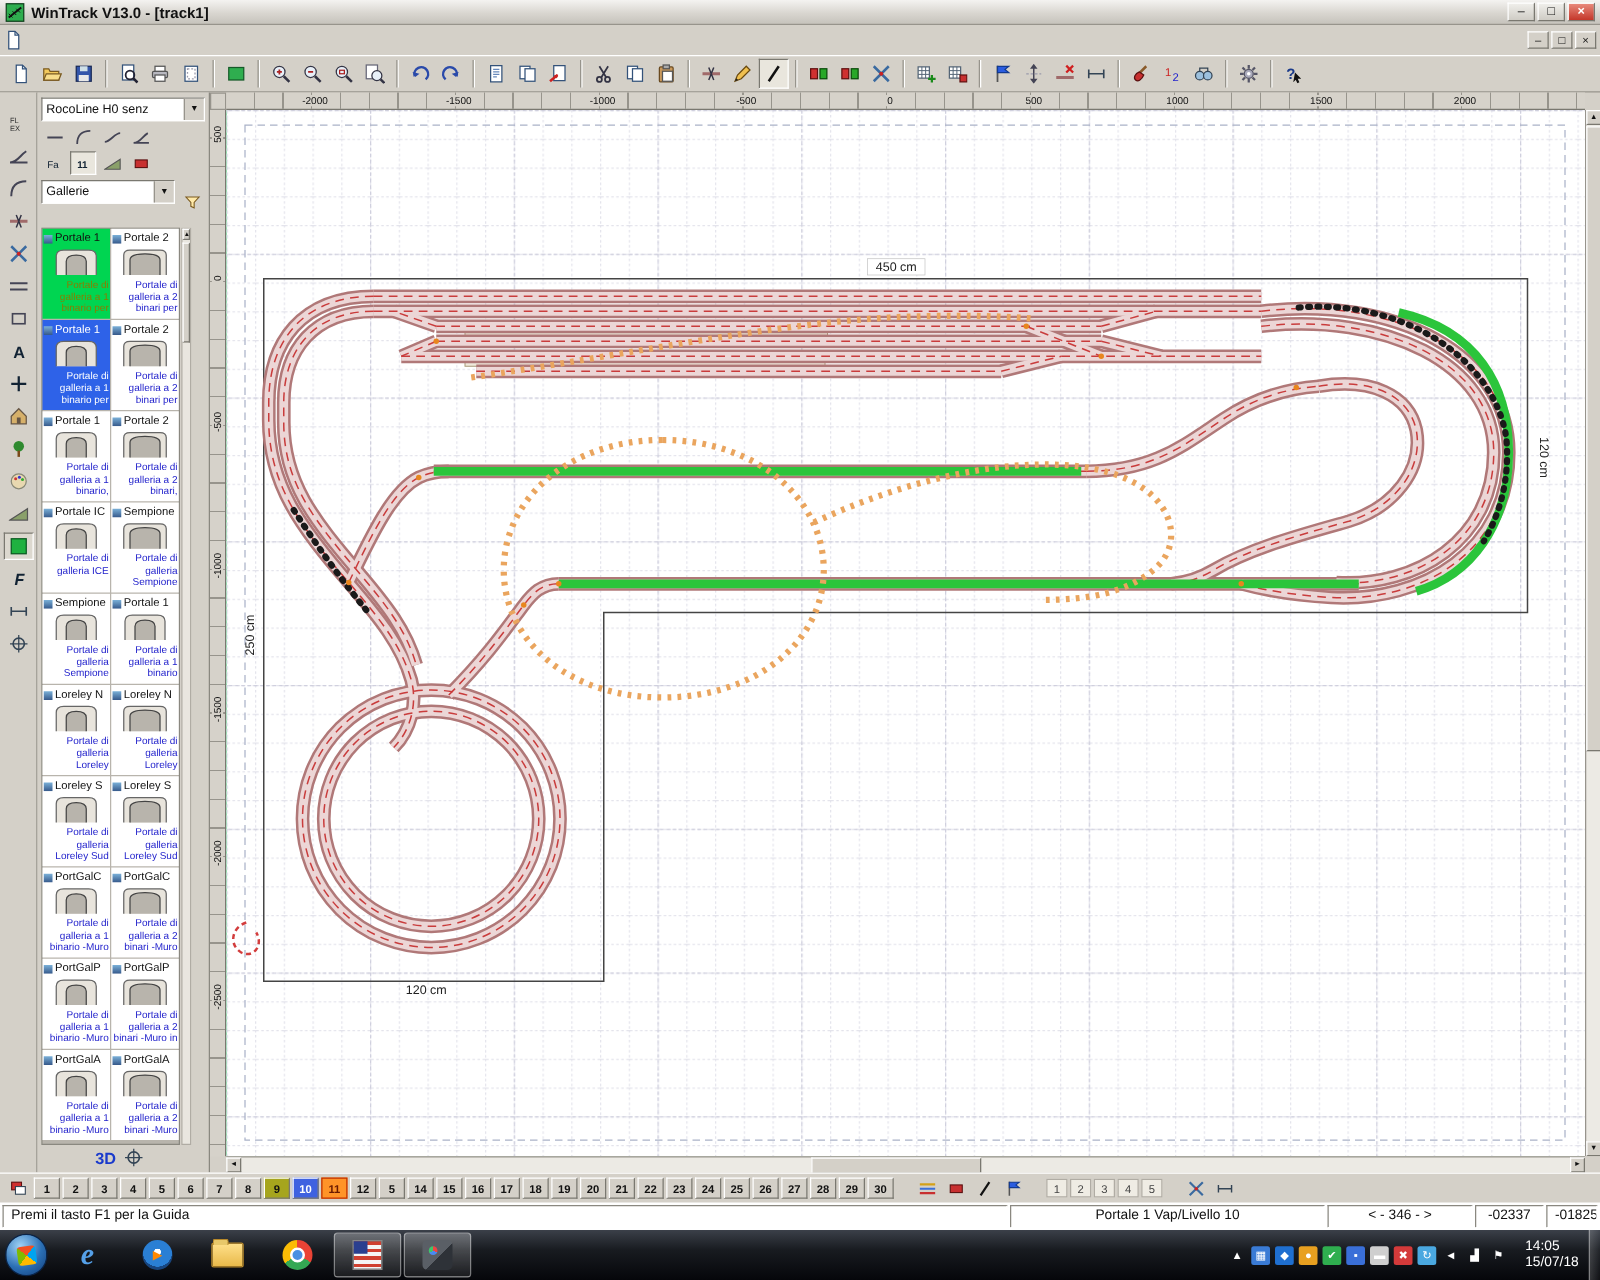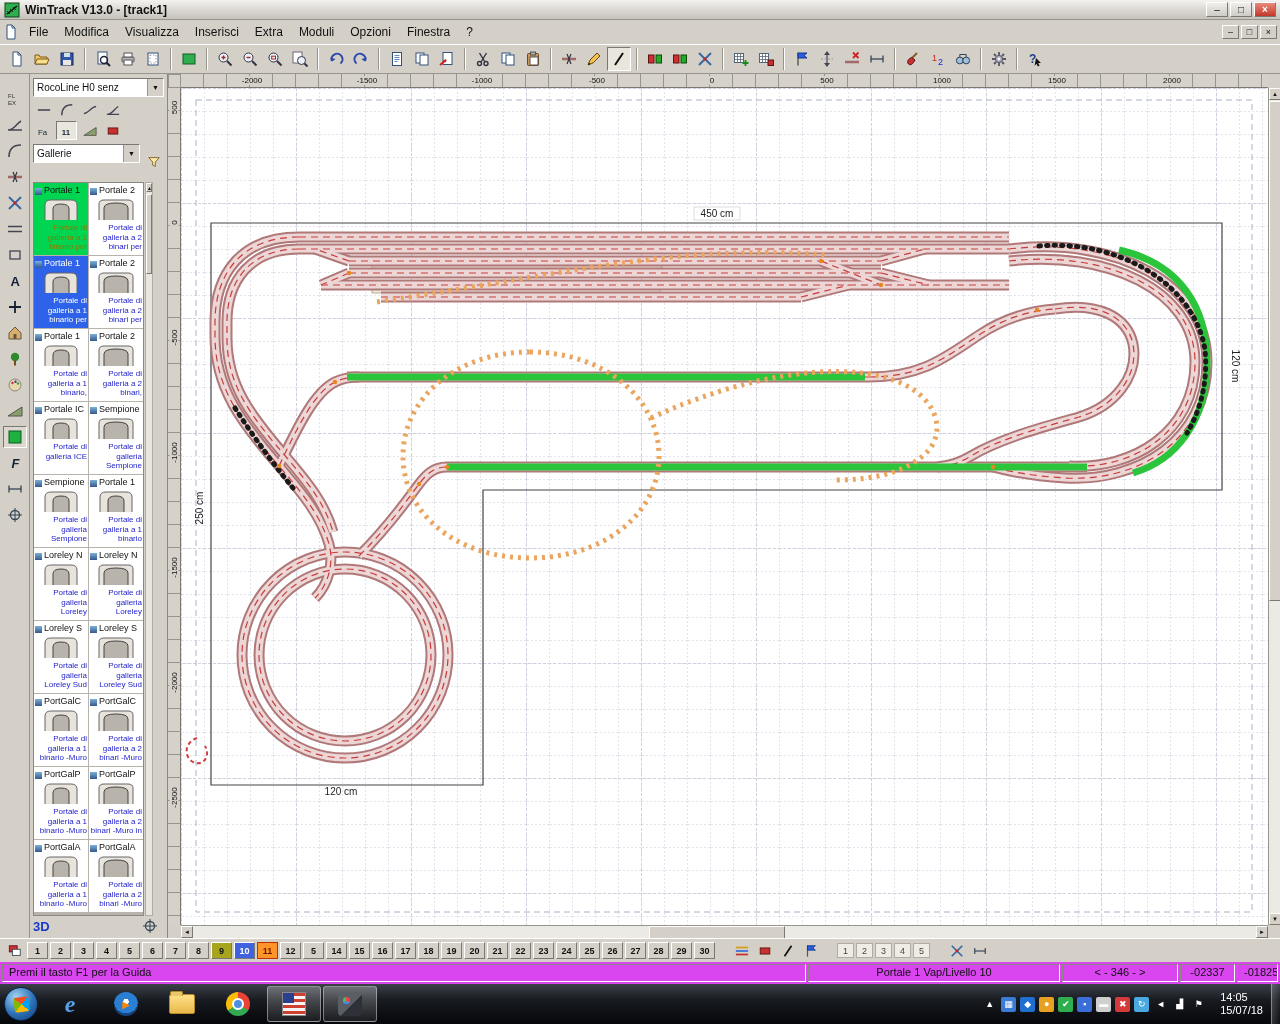--- a/index.html
+++ b/index.html
@@ -48,21 +48,21 @@
 .cat-img{height:28px;display:flex;align-items:center;justify-content:center}
 .portal-svg{width:42px;height:24px}
 .cat-cap{font-size:8px;line-height:9.5px;color:#2323cc;text-align:right;padding:0 1px;height:30px;overflow:hidden}
 .cat-cell.sel-green{background:var(--sel_green,#00d551)}
 .cat-cell.sel-green .cat-cap{color:#8a7c00}
 .cat-cell.sel-blue{background:var(--sel_blue,#2e62e8)}
 .cat-cell.sel-blue .cat-cap,.cat-cell.sel-blue .cat-title{color:#fff}
 .cat-sb{width:8px;background:#e9e6df;border:1px solid #b0aca4;display:flex;flex-direction:column;margin-left:1px}
 .cat-sb .a{height:9px;font-size:5px;text-align:center;line-height:9px;background:#d4d0c8;border:1px solid;border-color:#fff #7a7870 #7a7870 #fff}
 .cat-sb .th{height:80px;margin-top:2px;background:#d4d0c8;border:1px solid;border-color:#fff #7a7870 #7a7870 #fff}
-.sb-bottom{height:20px;display:flex;align-items:center;justify-content:space-between;gap:6px;padding-right:6px}
+.sb-bottom{height:20px;display:flex;align-items:center;justify-content:center;gap:6px;padding-right:6px}
 .threeD{color:#1a3acc;font-weight:bold;font-size:13px}
 
 .ruler-corner{position:absolute;left:168px;top:74px;width:13px;height:14px;background:#d6d2ca;border:1px solid #97948c}
 .ruler-top{position:absolute;left:181px;top:74px;width:1087px;height:14px;background:#d6d2ca repeating-linear-gradient(90deg,transparent 0 22px,#97948c 22px 23px);border-bottom:1px solid #7a7870;overflow:hidden;font-size:8px}
 .rt-lbl{position:absolute;top:2px;width:28px;text-align:center;background:#d6d2ca}
 .ruler-left{position:absolute;left:168px;top:88px;width:13px;height:837px;background:#d6d2ca repeating-linear-gradient(180deg,transparent 0 22px,#97948c 22px 23px);border-right:1px solid #7a7870;font-size:8px}
 .rl-lbl{position:absolute;left:-11px;width:34px;text-align:center;transform:rotate(-90deg);background:#d6d2ca}
 .canvas{position:absolute;left:181px;top:88px;width:1087px;height:837px;background:#22c55e;overflow:hidden}
 
 .tk use,.tki use,.tkc use{fill:none}
@@ -82,21 +82,21 @@
 .scorner{position:absolute;left:1268px;top:925px;width:12px;height:13px;background:#d4d0c8}
 
 .layerbar{position:absolute;left:0;top:938px;width:100%;height:24px;background:#d4d0c8;border-top:1px solid #fff;display:flex;align-items:center;padding-left:4px;gap:2px}
 .lyr{width:21px;height:17px;display:flex;align-items:center;justify-content:center;font-size:9px;font-weight:bold;border:1px solid;border-color:#fff #7a7870 #7a7870 #fff;background:#d4d0c8}
 .lyr.olive{background:#a6a51d}
 .lyr.blue{background:#3f62e0;color:#fff}
 .lyr.orange{background:#ff9428;color:#6a1a00;border-color:#c03000}
 .lgap{width:12px}
 .lpage{width:17px;height:15px;display:flex;align-items:center;justify-content:center;font-size:9px;color:#444;background:#efece4;border:1px solid #b0aca4}
 
-.statusbar{position:absolute;left:0;top:962px;width:100%;height:22px;background:#d946ef;display:flex;gap:2px;padding:2px}
+.statusbar{position:absolute;left:0;top:962px;width:100%;height:22px;background:#ffffff;display:flex;gap:2px;padding:2px}
 .spanel{border:1px solid;border-color:#8a8880 #fff #fff #8a8880;padding:1px 6px;font-size:11px;white-space:nowrap;overflow:hidden}
 .sp1{width:804px}.sp2{width:252px;text-align:center}.sp3{width:116px;text-align:center}.sp4{width:55px;text-align:center}.sp5{flex:1;text-align:center}
 
 .taskbar{position:absolute;left:0;top:984px;width:100%;height:40px;background:linear-gradient(#3b4049,#181b20 40%,#05060a);display:flex;align-items:center;padding-left:4px}
 .orb{width:34px;height:34px;border-radius:50%;background:radial-gradient(circle at 35% 28%,#9fd2f5,#2b6fb4 55%,#123c78);display:flex;align-items:center;justify-content:center;margin-right:4px;border:1px solid #0a2346}
 .orbflag{width:15px;height:15px;border-radius:3px;transform:rotate(-8deg);background:conic-gradient(from 45deg,#00a4ef 0 25%,#ffb900 0 50%,#7fba00 0 75%,#f25022 0)}
 #apps{display:flex;height:100%;align-items:center}
 .tapp{width:54px;height:36px;display:flex;align-items:center;justify-content:center;margin:0 1px;border:1px solid transparent;border-radius:3px}
 .tapp.active{background:linear-gradient(rgba(255,255,255,.28),rgba(255,255,255,.08));border-color:rgba(255,255,255,.4)}
 .appico{width:24px;height:24px;display:flex;align-items:center;justify-content:center}
@@ -373,31 +373,20 @@
       <div class="capbtn">–</div>
       <div class="capbtn">□</div>
       <div class="capbtn close">×</div>
     </div>
   </div>
 
   <div class="menubar">
     <svg class="ic docico" viewBox="0 0 16 16">
         <use href="#s-new"></use>
       </svg>
-    <div id="menus">
-        <div class="menu-item">File</div>
-        <div class="menu-item">Modifica</div>
-        <div class="menu-item">Visualizza</div>
-        <div class="menu-item">Inserisci</div>
-        <div class="menu-item">Extra</div>
-        <div class="menu-item">Moduli</div>
-        <div class="menu-item">Opzioni</div>
-        <div class="menu-item">Finestra</div>
-        <div class="menu-item">?</div>
-      </div>
     <div class="mdibtns">
       <div class="mdibtn">–</div>
       <div class="mdibtn">□</div>
       <div class="mdibtn">×</div>
     </div>
   </div>
 
   <div class="toolbar" id="toolbar">
       <div class="tbtn">
         <svg class="ic" viewBox="0 0 16 16">

